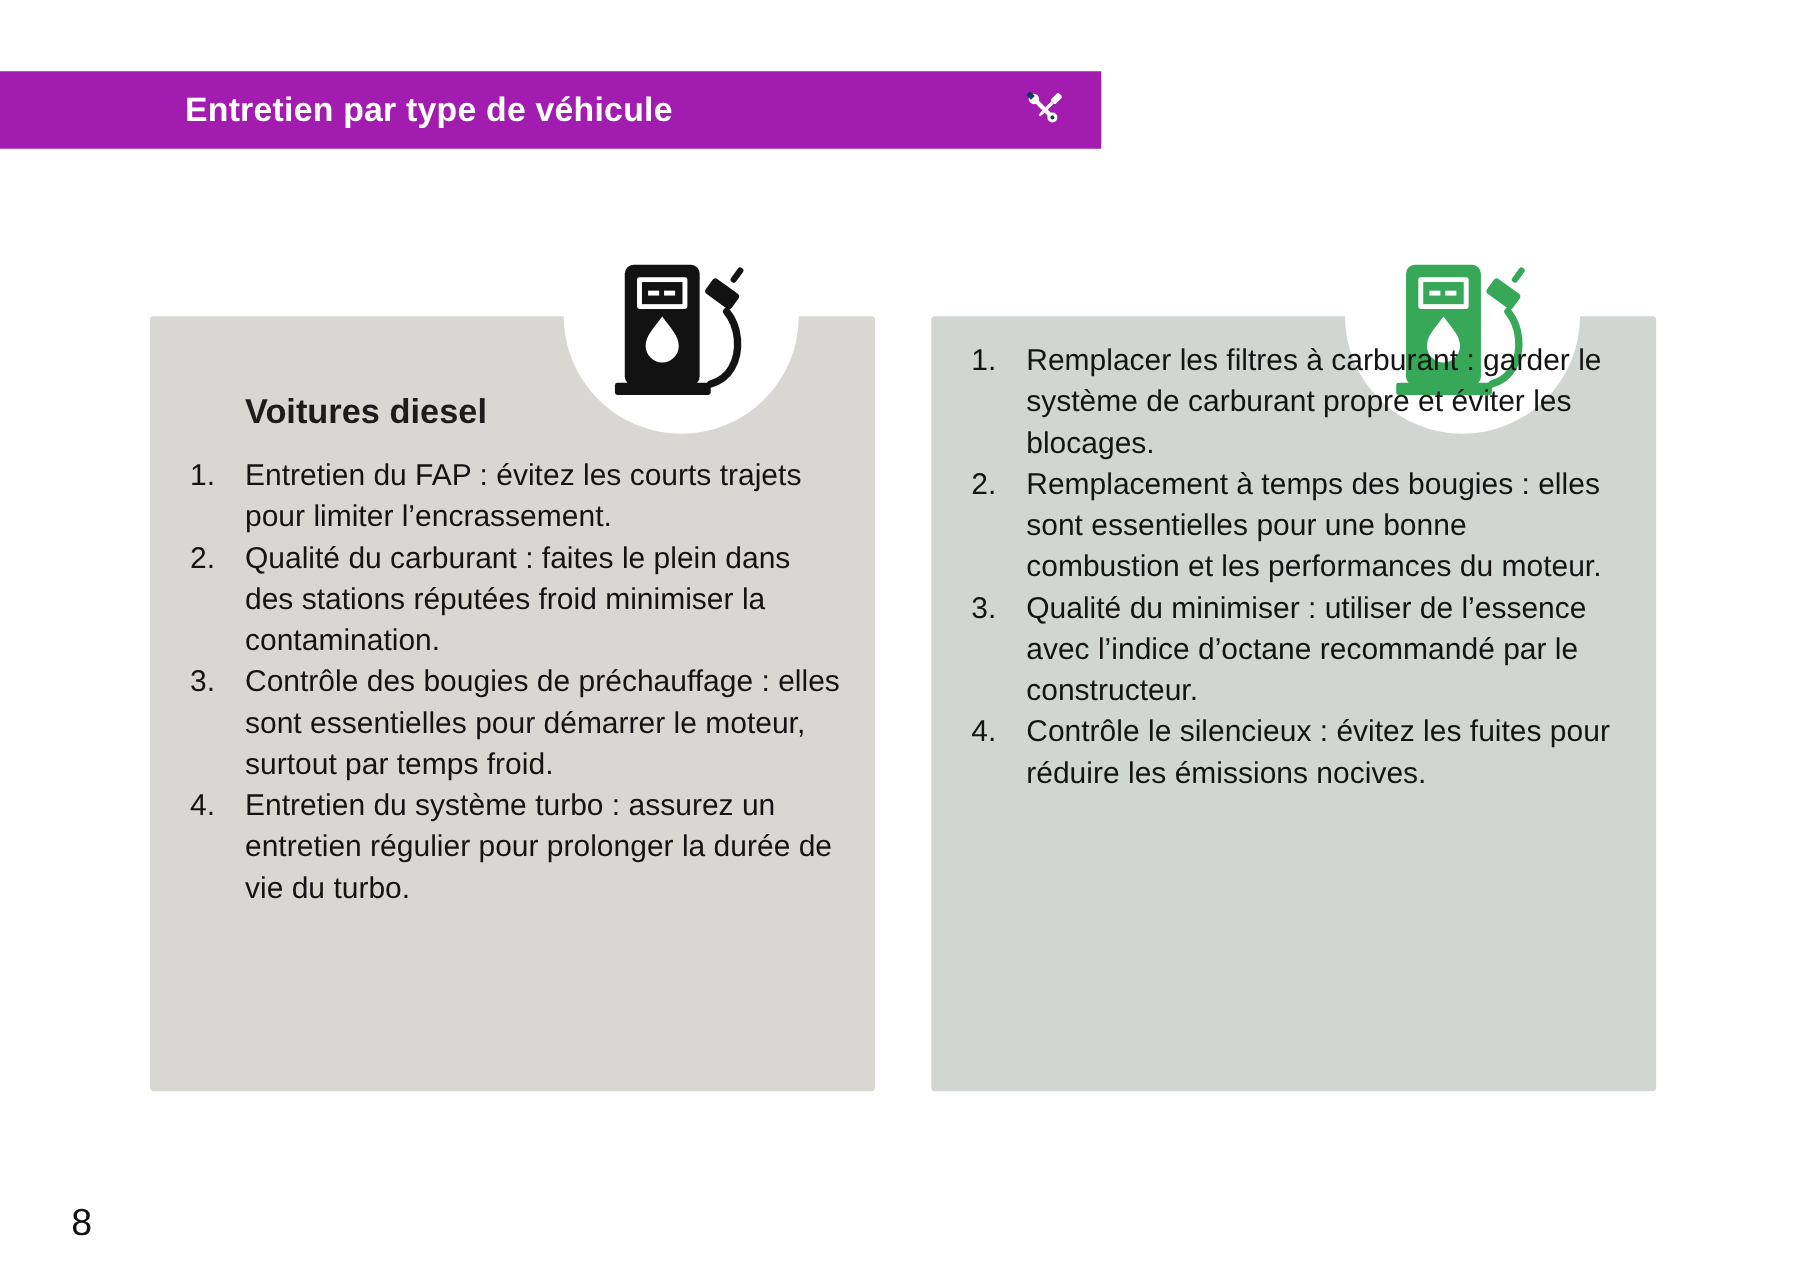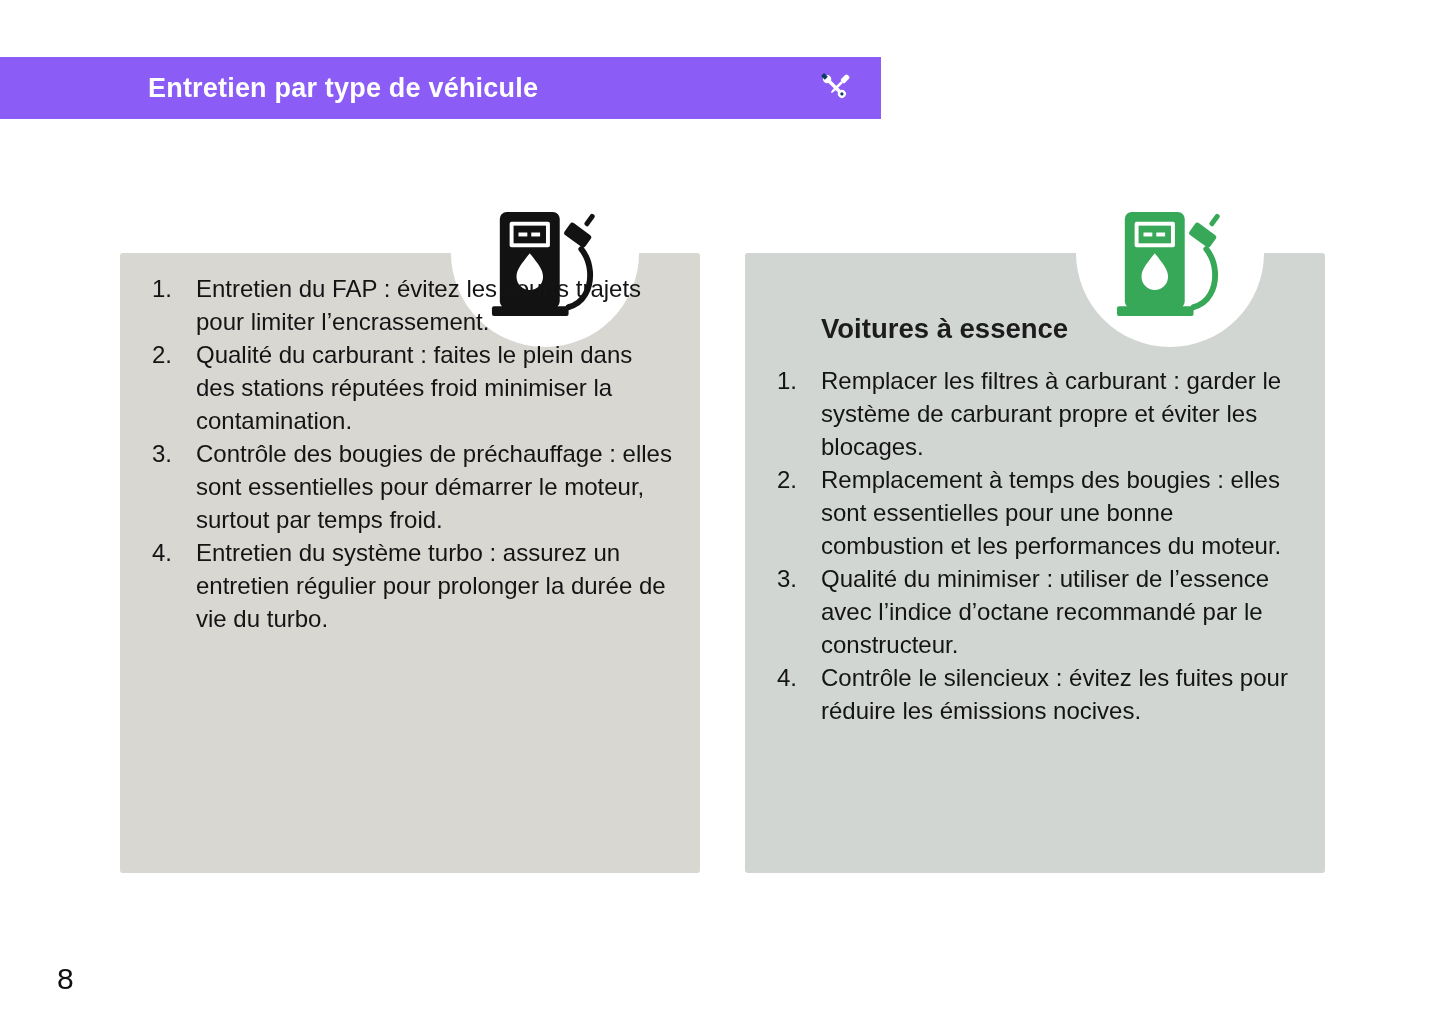--- a/index.html
+++ b/index.html
@@ -10,21 +10,21 @@
     font-family: "Liberation Sans", sans-serif;
     position: relative;
     overflow: hidden;
     color: #161616;
   }
 
   
   .header {
     position: absolute; left: 0; top: 57px;
     width: 881px; height: 62px;
-    background: #8b5cf6;
+    background: #a21caf;
     display: flex; align-items: center;
   }
   .header h1 {
     color: #ffffff; font-size: 27px; font-weight: bold;
     margin: 0 0 0 148px; letter-spacing: 0.2px;
   }
   .tools-wrap { width: 38px; height: 38px; margin-left: auto; margin-right: 26px; }
   .tools-wrap svg { width: 100%; height: 100%; display: block; }
 
   
@@ -109,20 +109,21 @@
     </g>
     <path d="M97 44 C 107 56, 109 76, 101 90 C 97 97, 91 101, 84 103" fill="none" stroke-width="6" stroke-linecap="round" stroke="#121212"></path>
     <rect x="24" y="16" width="41" height="26" rx="2" fill="#ffffff"></rect>
     <g fill="#121212">
       <rect x="28" y="20" width="33" height="18"></rect>
     </g>
     <rect x="33" y="27" width="9" height="4" fill="#ffffff"></rect>
     <rect x="46" y="27" width="9" height="4" fill="#ffffff"></rect>
     <path d="M44.5 48 C 37 58, 31 64, 31 72 a13.5 13.5 0 0 0 27 0 C 58 64, 52 58, 44.5 48 Z" fill="#ffffff"></path>
   </svg>
+  <h2>Voitures diesel</h2>
   <ol>
       <li>Entretien du FAP : évitez les courts trajets pour limiter l’encrassement.</li>
       <li>Qualité du carburant : faites le plein dans des stations réputées froid minimiser la contamination.</li>
       <li>Contrôle des bougies de préchauffage : elles sont essentielles pour démarrer le moteur, surtout par temps froid.</li>
       <li>Entretien du système turbo : assurez un entretien régulier pour prolonger la durée de vie du turbo.</li>
     </ol>
 </section>
 
 <section class="card essence">
   <div class="icon-circle"></div>
@@ -135,21 +136,20 @@
     </g>
     <path d="M97 44 C 107 56, 109 76, 101 90 C 97 97, 91 101, 84 103" fill="none" stroke-width="6" stroke-linecap="round" stroke="#37a857"></path>
     <rect x="24" y="16" width="41" height="26" rx="2" fill="#ffffff"></rect>
     <g fill="#37a857">
       <rect x="28" y="20" width="33" height="18"></rect>
     </g>
     <rect x="33" y="27" width="9" height="4" fill="#ffffff"></rect>
     <rect x="46" y="27" width="9" height="4" fill="#ffffff"></rect>
     <path d="M44.5 48 C 37 58, 31 64, 31 72 a13.5 13.5 0 0 0 27 0 C 58 64, 52 58, 44.5 48 Z" fill="#ffffff"></path>
   </svg>
-  <h2>Voitures à essence</h2>
   <ol>
       <li>Remplacer les filtres à carburant : garder le système de carburant propre et éviter les blocages.</li>
       <li>Remplacement à temps des bougies : elles sont essentielles pour une bonne combustion et les performances du moteur.</li>
       <li>Qualité du minimiser : utiliser de l’essence avec l’indice d’octane recommandé par le constructeur.</li>
       <li>Contrôle le silencieux : évitez les fuites pour réduire les émissions nocives.</li>
     </ol>
 </section>
 
 <div class="page-number">8</div>
 

